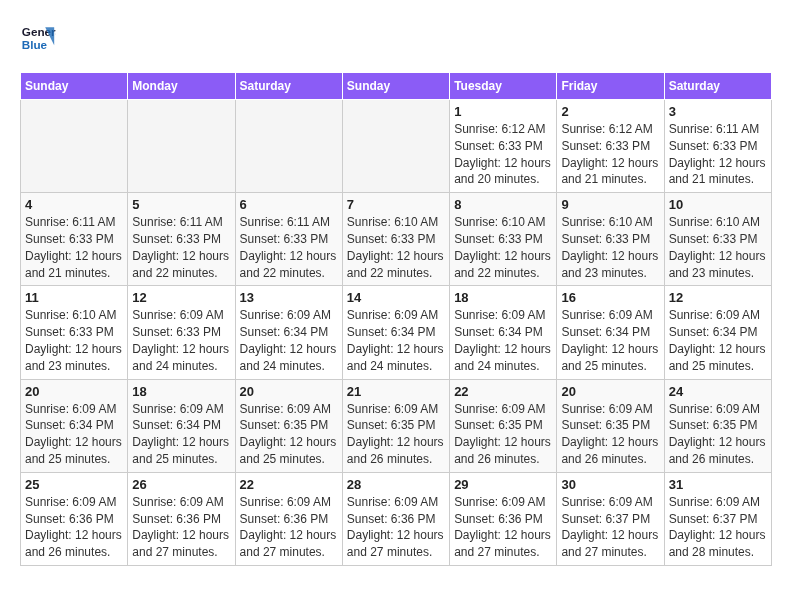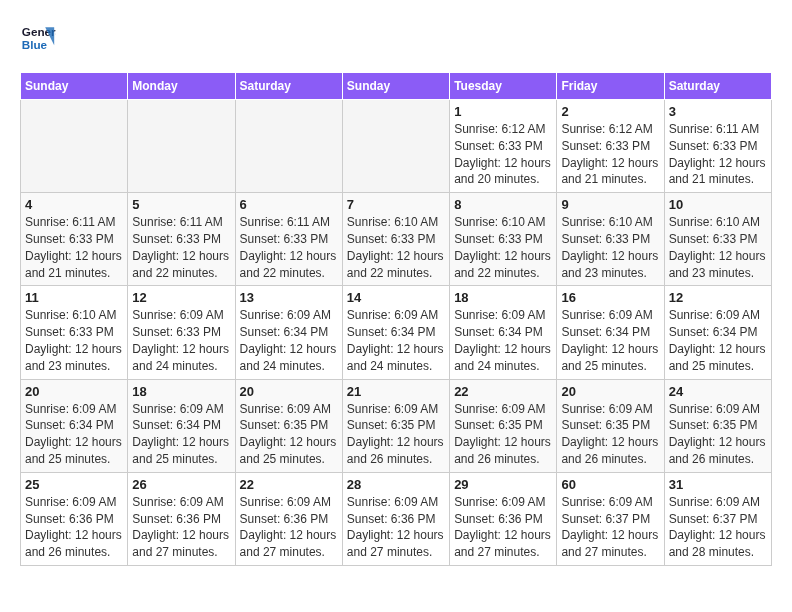--- a/index.html
+++ b/index.html
@@ -322,21 +322,21 @@
 and 27 minutes.</div>
         </td>
         <td>
           <span class="day-num">29</span>
           <div class="day-info" style="white-space: pre-line;">Sunrise: 6:09 AM
 Sunset: 6:36 PM
 Daylight: 12 hours
 and 27 minutes.</div>
         </td>
         <td>
-          <span class="day-num">60</span>
+          <span class="day-num">30</span>
           <div class="day-info" style="white-space: pre-line;">Sunrise: 6:09 AM
 Sunset: 6:37 PM
 Daylight: 12 hours
 and 27 minutes.</div>
         </td>
         <td>
           <span class="day-num">31</span>
           <div class="day-info" style="white-space: pre-line;">Sunrise: 6:09 AM
 Sunset: 6:37 PM
 Daylight: 12 hours

